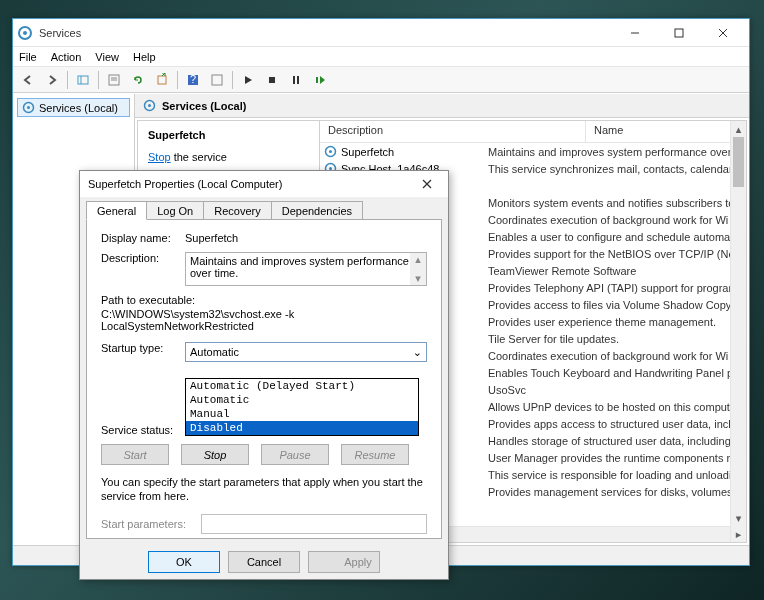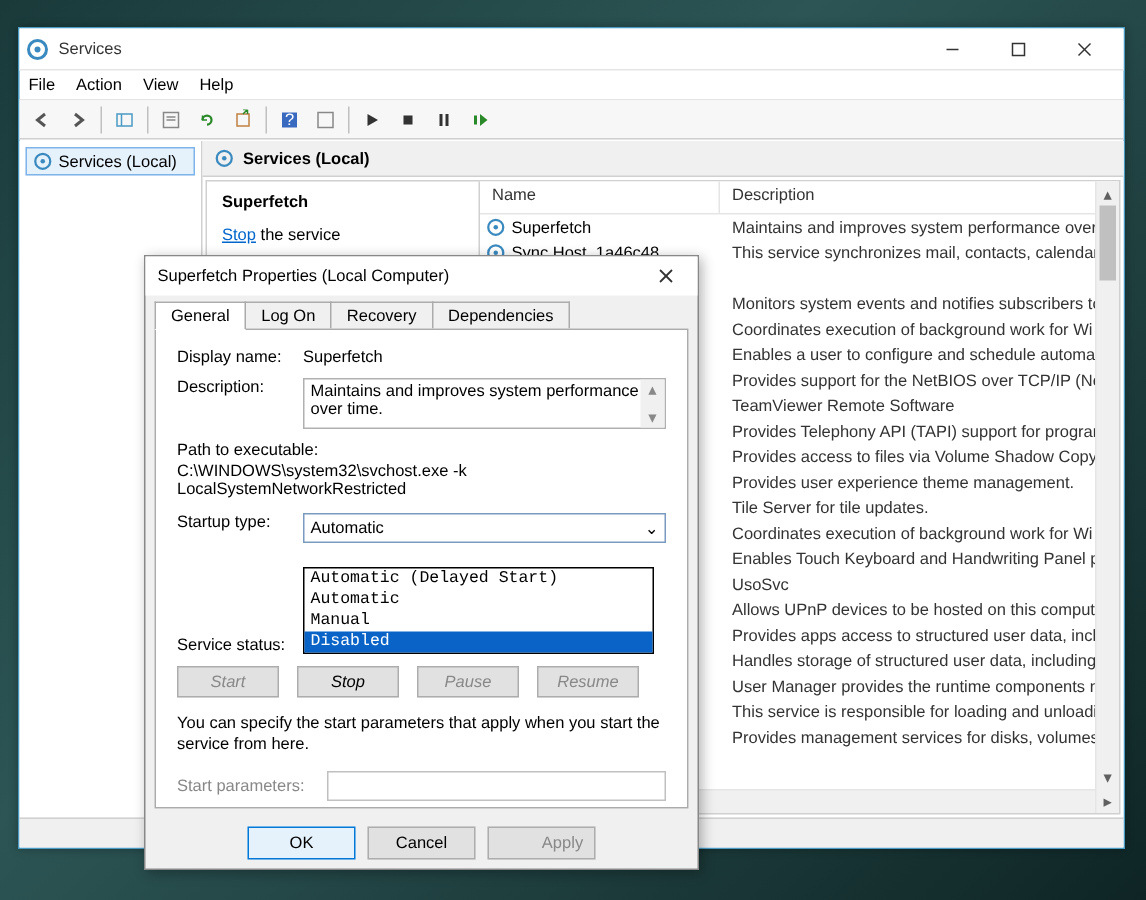--- a/index.html
+++ b/index.html
@@ -43,21 +43,21 @@
 .list-row .col-desc { padding-left: 8px; color: #333; white-space: nowrap; overflow: hidden; }
 .gear-ico { width: 13px; height: 13px; flex-shrink: 0; }
 .scrollbar-v { position: absolute; right: 0; top: 0; bottom: 0; width: 16px; background: #f0f0f0; border-left: 1px solid #e5e5e5; }
 .scrollbar-v .thumb { position: absolute; left: 2px; right: 2px; top: 16px; height: 50px; background: #c0c0c0; }
 .scrollbar-v .arr { position: absolute; left: 0; right: 0; height: 16px; display: flex; align-items: center; justify-content: center; color: #606060; }
 .scrollbar-h { position: absolute; left: 0; right: 16px; bottom: 0; height: 16px; background: #f0f0f0; border-top: 1px solid #e5e5e5; }
 
 .statusbar { position: absolute; left: 0; right: 0; bottom: 0; height: 20px; background: #f0f0f0; border-top: 1px solid #d0d0d0; }
 
 
-.dlg { position: absolute; left: 96px; top: 170px; width: 370px; height: 410px; background: #f0f0f0; border: 1px solid #888; box-shadow: 2px 2px 8px rgba(0,0,0,0.3); }
+.dlg { position: absolute; left: 79px; top: 170px; width: 370px; height: 410px; background: #f0f0f0; border: 1px solid #888; box-shadow: 2px 2px 8px rgba(0,0,0,0.3); }
 .dlg-title { height: 26px; background: #fff; display: flex; align-items: center; padding: 0 8px; color: #000; }
 .dlg-title .t { flex: 1; }
 .dlg-close { width: 26px; height: 20px; display: flex; align-items: center; justify-content: center; }
 .tabstrip { height: 22px; display: flex; padding: 4px 6px 0 6px; position: relative; }
 .tab { padding: 3px 10px; background: #f0f0f0; border: 1px solid #ababab; border-bottom: none; margin-right: -1px; position: relative; }
 .tab.active { background: #fff; z-index: 2; border-bottom: 1px solid #fff; margin-bottom: -1px; }
 .tabcontent { margin: 0 6px 6px 6px; background: #fff; border: 1px solid #ababab; padding: 12px 14px; height: 320px; position: relative; }
 .fld { display: flex; margin-bottom: 8px; align-items: flex-start; }
 .fld .lab { width: 84px; color: #000; }
 .fld .val { flex: 1; color: #000; }
@@ -222,22 +222,22 @@
       </div>
       <div class="rp-body">
         <div class="detail-pane">
           <h3>Superfetch</h3>
           <div>
             <a href="#">Stop</a><span> the service</span>
           </div>
         </div>
         <div class="list-pane">
           <div class="list-header">
+            <div class="col col-desc">Description</div>
             <div class="col col-name">Name</div>
-            <div class="col col-desc">Description</div>
           </div>
           <div class="list-body" id="list-body">
               <div class="list-row">
                 <div class="col-name">
                   <svg class="gear-ico" viewBox="0 0 13 13">
                     <circle cx="6.5" cy="6.5" r="5" fill="none" stroke="#3a8ac0" stroke-width="1.5"></circle>
                     <circle cx="6.5" cy="6.5" r="1.5" fill="#3a8ac0"></circle>
                   </svg>
                   <span>Superfetch</span>
                 </div>

